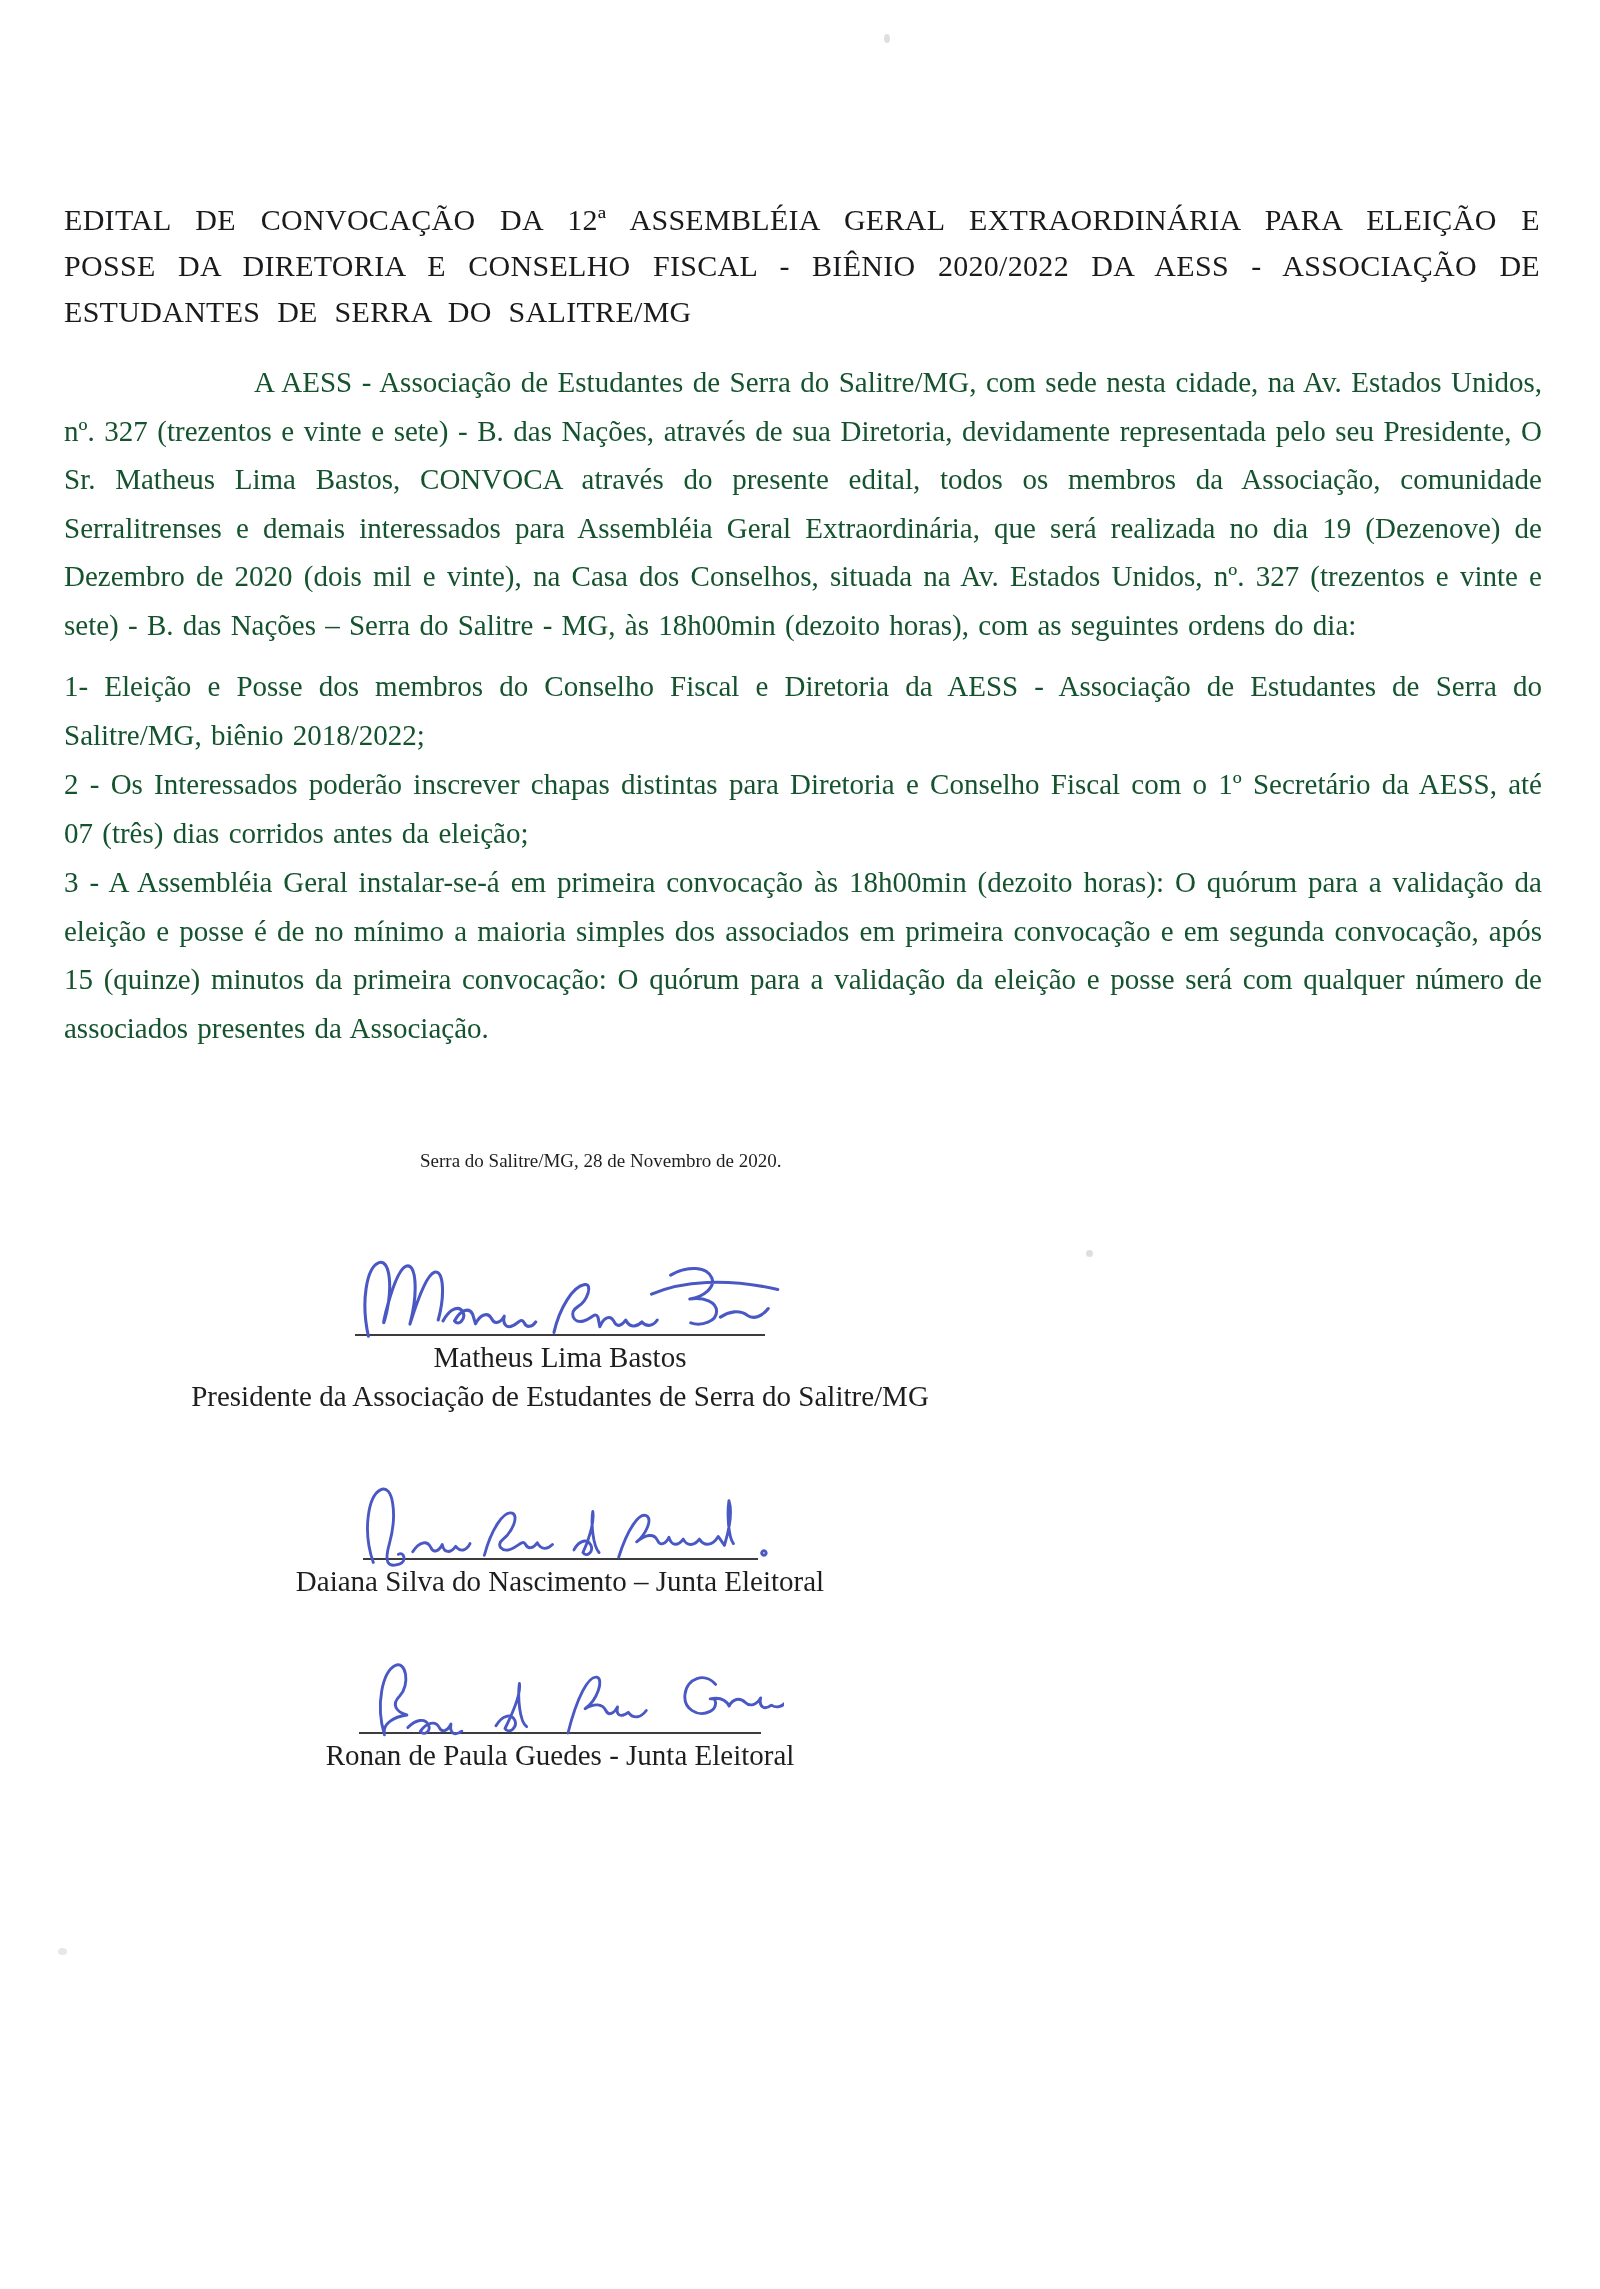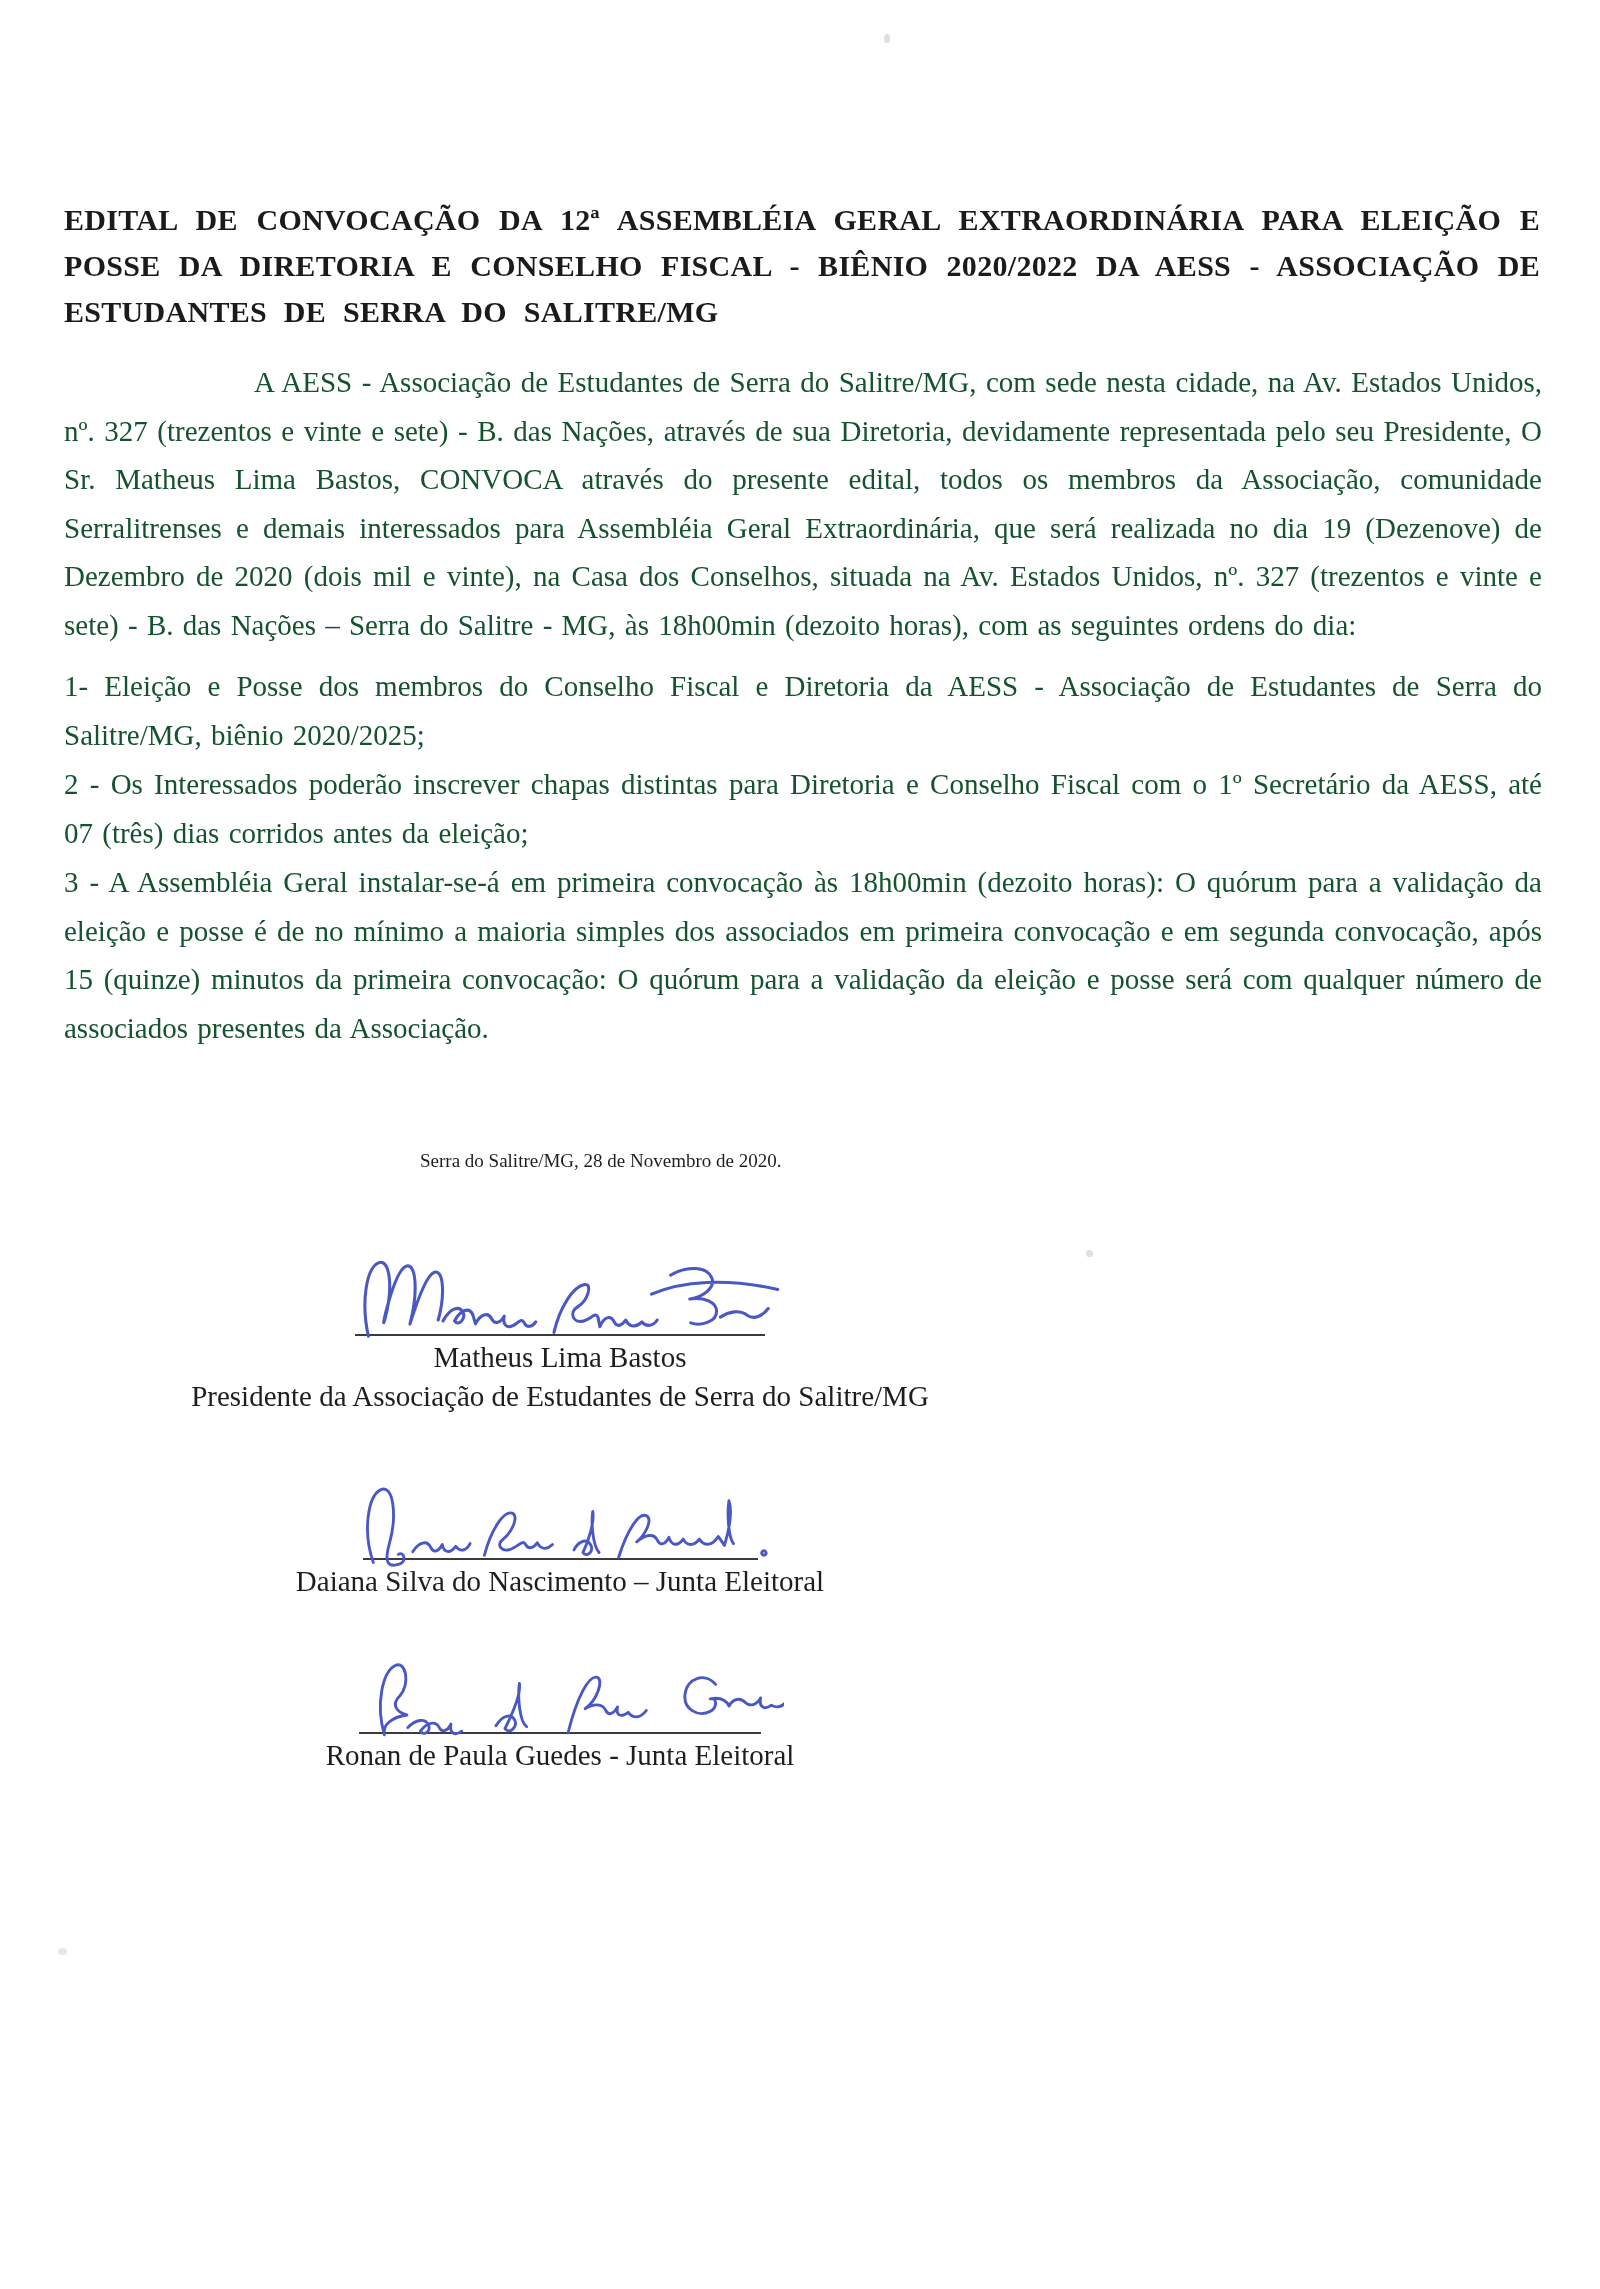--- a/index.html
+++ b/index.html
@@ -7,21 +7,21 @@
     position:relative;
     width:1600px;height:2289px;
     margin:0 auto;
     background:#ffffff;
     font-family:"Liberation Serif","DejaVu Serif",serif;
     color:#1d1d1f;
     overflow:hidden;
   }
   .doc-title{
     position:absolute;left:64px;top:197px;width:1476px;
-    font-size:30px;font-weight:bold;line-height:46px;
+    font-size:30px;font-weight:normal;line-height:46px;
     text-align:justify;word-spacing:9px;letter-spacing:0.3px;
     color:#1b1b1d;
   }
   .doc-par{
     position:absolute;left:64px;width:1478px;
     font-size:29px;line-height:48.5px;
     text-align:justify;word-spacing:2px;
     color:#14532d;
   }
   .intro{top:358px;text-indent:190px;}
@@ -68,21 +68,21 @@
 </style>
 </head>
 <body>
 
 <div class="page">
 
   <div class="doc-title">EDITAL DE CONVOCAÇÃO DA 12ª ASSEMBLÉIA GERAL EXTRAORDINÁRIA PARA ELEIÇÃO E POSSE DA DIRETORIA E CONSELHO FISCAL - BIÊNIO 2020/2022 DA AESS - ASSOCIAÇÃO DE ESTUDANTES DE SERRA DO SALITRE/MG</div>
 
   <div class="doc-par intro">A AESS - Associação de Estudantes de Serra do Salitre/MG, com sede nesta cidade, na Av. Estados Unidos, nº. 327 (trezentos e vinte e sete) - B. das Nações, através de sua Diretoria, devidamente representada pelo seu Presidente, O Sr. Matheus Lima Bastos, CONVOCA através do presente edital, todos os membros da Associação, comunidade Serralitrenses e demais interessados para Assembléia Geral Extraordinária, que será realizada no dia 19 (Dezenove) de Dezembro de 2020 (dois mil e vinte), na Casa dos Conselhos, situada na Av. Estados Unidos, nº. 327 (trezentos e vinte e sete) - B. das Nações – Serra do Salitre - MG, às 18h00min (dezoito horas), com as seguintes ordens do dia:</div>
 
-  <div class="doc-par item-1">1- Eleição e Posse dos membros do Conselho Fiscal e Diretoria da AESS - Associação de Estudantes de Serra do Salitre/MG, biênio 2020/2025;</div>
+  <div class="doc-par item-1">1- Eleição e Posse dos membros do Conselho Fiscal e Diretoria da AESS - Associação de Estudantes de Serra do Salitre/MG, biênio 2018/2022;</div>
   <div class="doc-par item-2">2 - Os Interessados poderão inscrever chapas distintas para Diretoria e Conselho Fiscal com o 1º Secretário da AESS, até 07 (três) dias corridos antes da eleição;</div>
   <div class="doc-par item-3">3 - A Assembléia Geral instalar-se-á em primeira convocação às 18h00min (dezoito horas): O quórum para a validação da eleição e posse é de no mínimo a maioria simples dos associados em primeira convocação e em segunda convocação, após 15 (quinze) minutos da primeira convocação: O quórum para a validação da eleição e posse será com qualquer número de associados presentes da Associação.</div>
 
   <div class="dateline">Serra do Salitre/MG, 28 de Novembro de 2020.</div>
 
   <div class="sig-block sig-1">
     <svg class="handwriting" viewBox="0 0 460 104">
       <path d="M14,92 C6,56 12,20 25,15 c12,-4 15,28 6,60 c-5,17 9,-50 22,-56 c11,-5 13,26 5,58 c-4,15 13,-48 25,-52 c10,-3 11,25 4,50"></path>
       <path d="M92,76 c7,-13 17,-17 21,-9 c3,7 -5,15 -9,9 c6,-11 15,-15 19,-7 l3,10 c5,-10 13,-13 17,-5 c3,6 9,4 13,-3 c-2,9 3,13 9,10 c6,-3 9,-9 12,-3 c2,5 8,5 12,-1"></path>
       <path d="M208,88 C214,62 228,40 240,38 c9,-1 3,17 -7,23 c-10,6 -5,18 6,15 c8,-2 12,-10 15,-4 l2,10 c4,-10 11,-13 15,-5 c3,6 8,4 12,-2 c4,8 11,8 17,2 c5,6 12,4 16,-2"></path>

